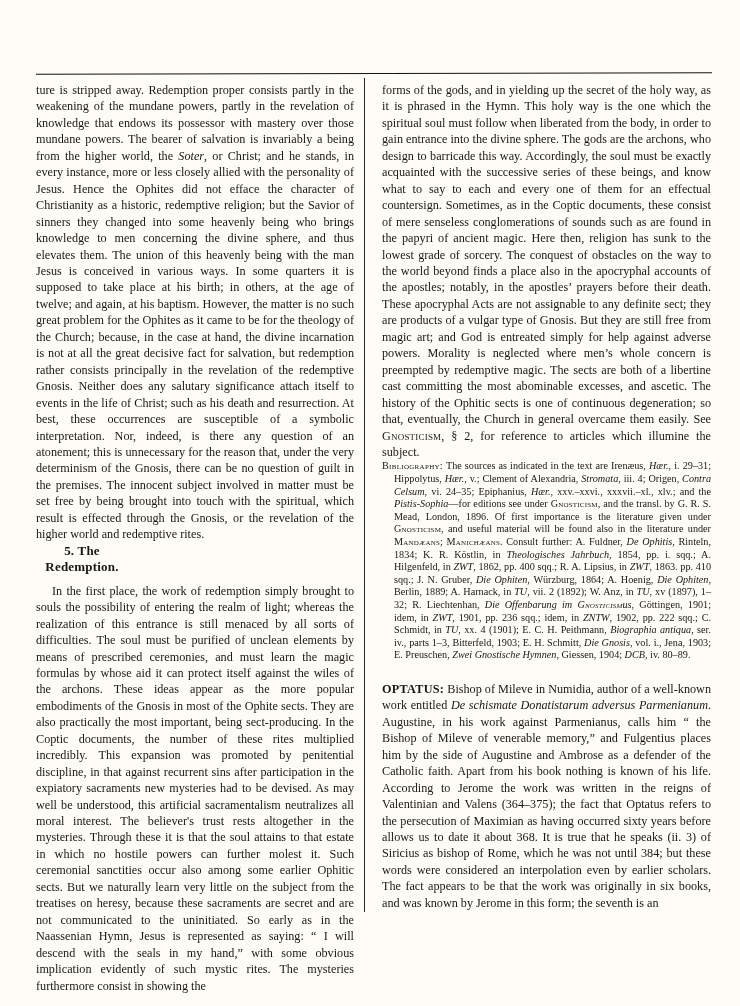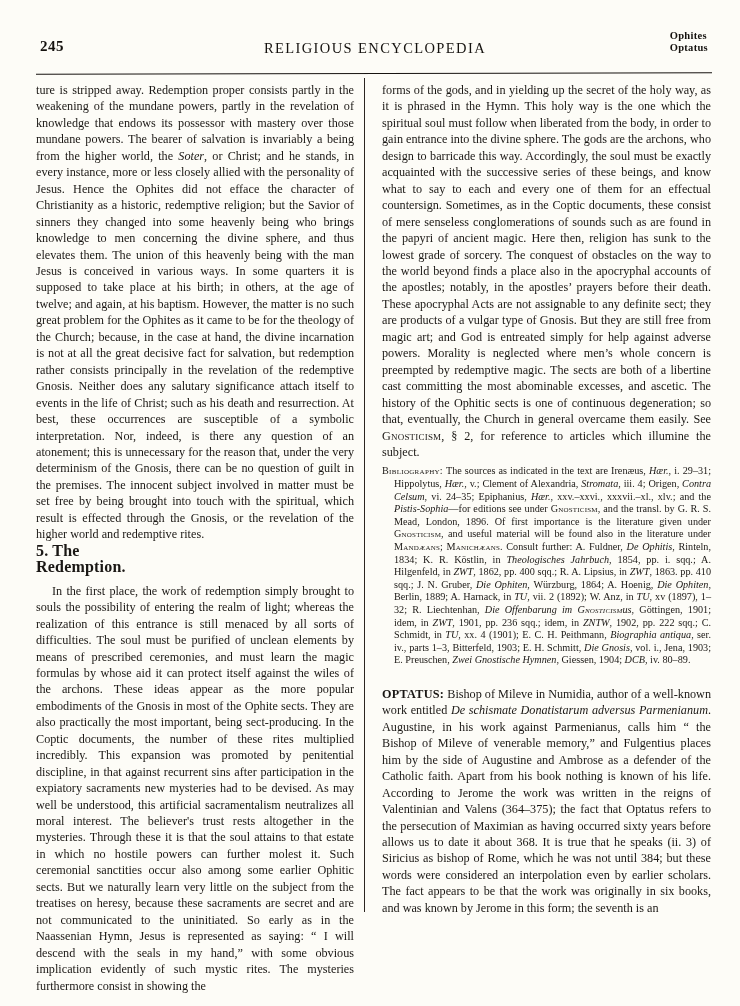--- a/index.html
+++ b/index.html
@@ -114,37 +114,36 @@
     font-variant: small-caps;
     letter-spacing: 0.2px;
   }
 
   
   .marginal {
     float: left;
     width: 92px;
     margin: 0 8px 0 0;
     font-weight: bold;
-    font-size: 16px;
+    font-size: 13px;
     line-height: 16.45px;
-    text-align: left;
+    text-align: center;
     letter-spacing: 0.2px;
   }
   .marginal .ln { display: block; }
   .mar-block { overflow: hidden; }
 
   .byline {
     text-align: right;
     margin-top: 1px;
     font-size: 12.2px;
     letter-spacing: 0.2px;
   }
 
   .biblio {
-    margin-top: 5px;
     font-size: 10.2px;
     line-height: 12.6px;
     text-align: justify;
     text-indent: -12px;
     padding-left: 12px;
   }
   .biblio .lead {
     font-variant: small-caps;
     letter-spacing: 0.3px;
   }
@@ -153,28 +152,20 @@
     font-weight: bold;
     letter-spacing: 0.3px;
   }
   .optatus { margin-top: 19px; }
 </style>
 </head>
 <body>
 
 <div class="page">
 
-  <div class="running-head">
-    <div class="folio">245</div>
-    <div class="head-title">RELIGIOUS ENCYCLOPEDIA</div>
-    <div class="head-right">
-      <div>Ophites</div>
-      <div>Optatus</div>
-    </div>
-  </div>
 
   <div class="rule"></div>
 
   <div class="columns">
 
     <div class="divider"></div>
 
     <div class="col col-left">
 
       <p><span>ture is stripped away. Redemption proper consists partly in the weakening of the mundane powers, partly in the revelation of knowledge that endows its possessor with mastery over those mundane powers. The bearer of salvation is invariably a being from the higher world, the </span><i>Soter</i><span>, or Christ; and he stands, in every instance, more or less closely allied with the personality of Jesus. Hence the Ophites did not efface the character of Christianity as a historic, redemptive religion; but the Savior of sinners they changed into some heavenly being who brings knowledge to men concerning the divine sphere, and thus elevates them. The union of this heavenly being with the man Jesus is conceived in various ways. In some quarters it is supposed to take place at his birth; in others, at the age of twelve; and again, at his baptism. However, the matter is no such great problem for the Ophites as it came to be for the theology of the Church; because, in the case at hand, the divine incarnation is not at all the great decisive fact for salvation, but redemption rather consists principally in the revelation of the redemptive Gnosis. Neither does any salutary significance attach itself to events in the life of Christ; such as his death and resurrection. At best, these occurrences are susceptible of a symbolic interpretation. Nor, indeed, is there any question of an atonement; this is unnecessary for the reason that, under the very determinism of the Gnosis, there can be no question of guilt in the premises. The innocent subject involved in matter must be set free by being brought into touch with the spiritual, which result is effected through the Gnosis, or the revelation of the higher world and redemptive rites.</span></p>

